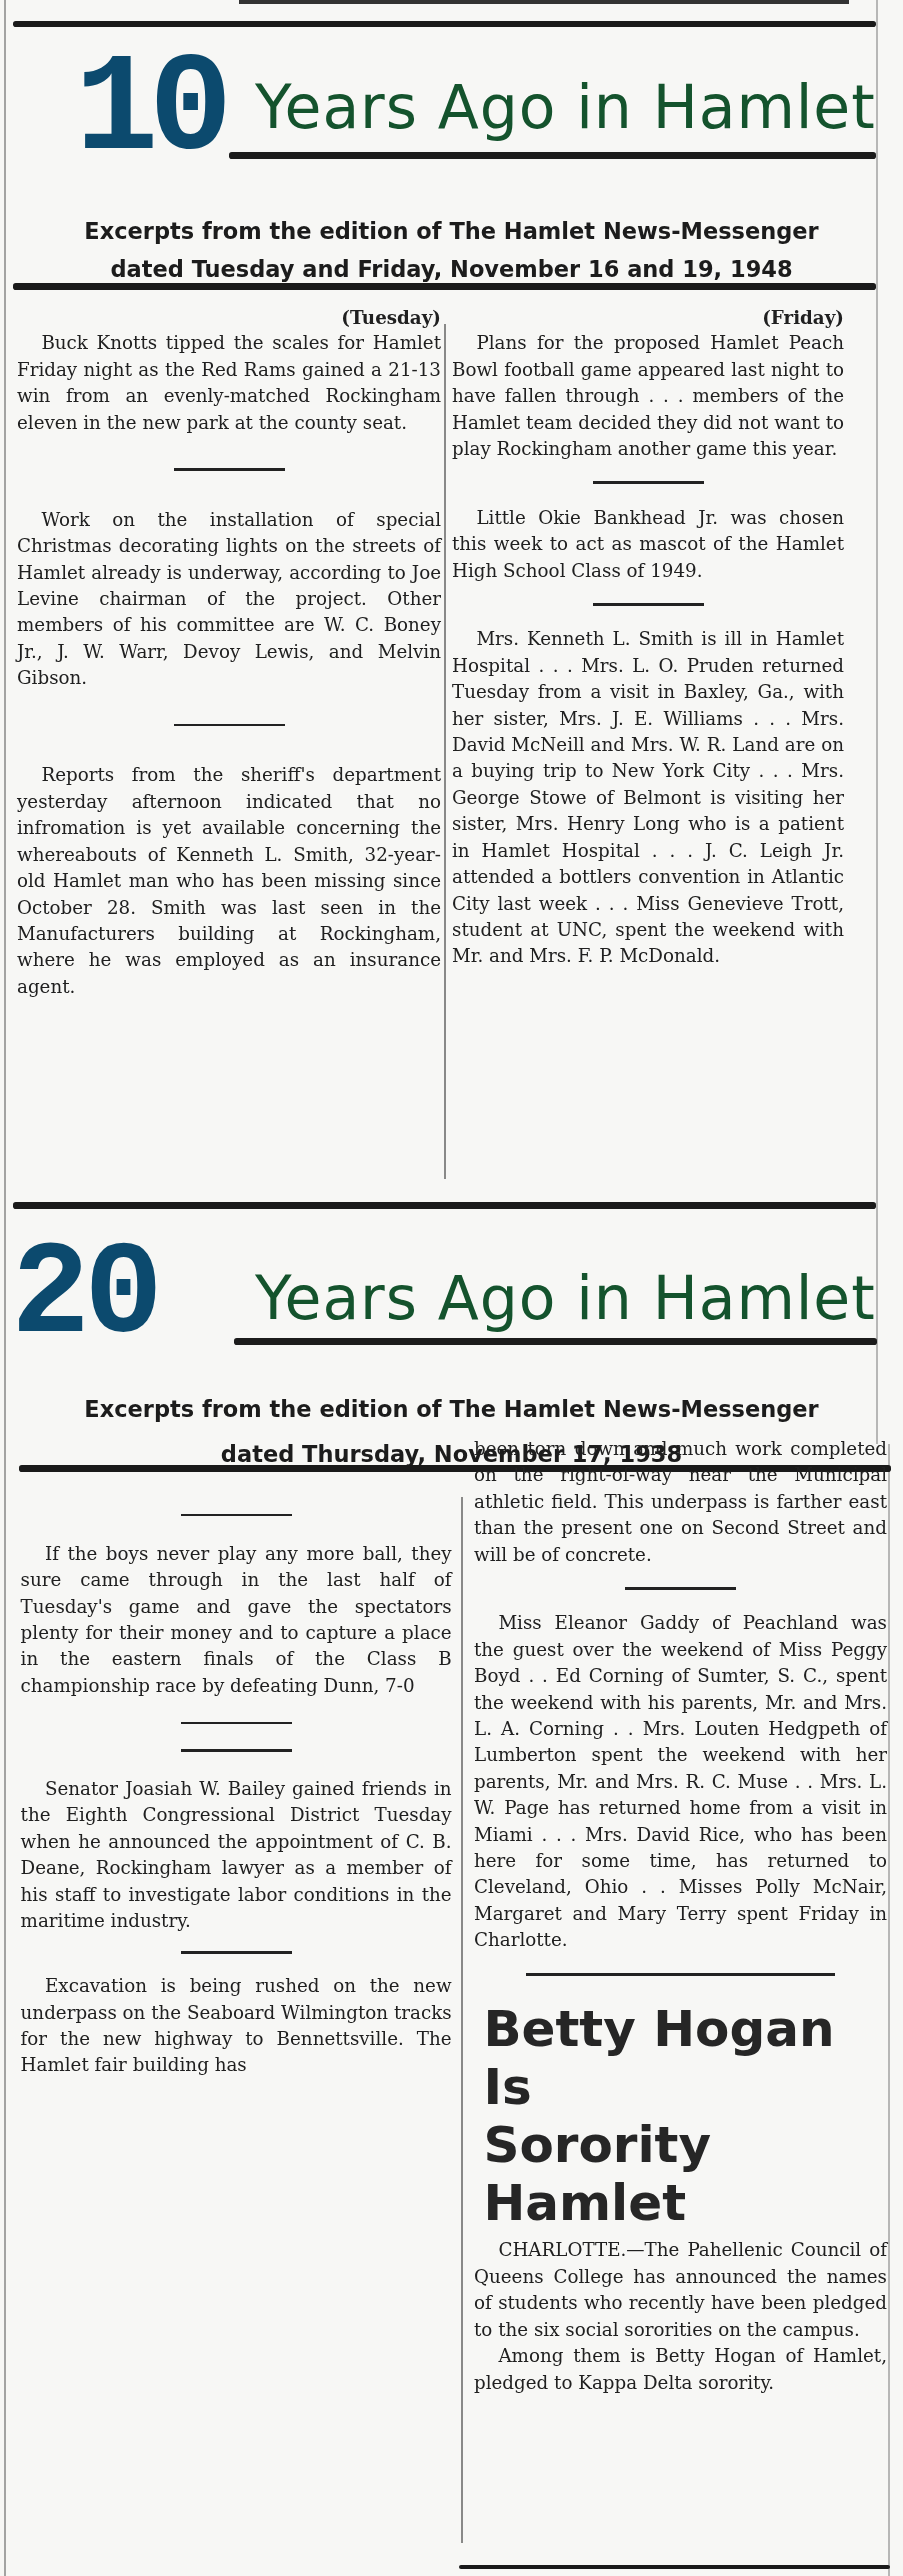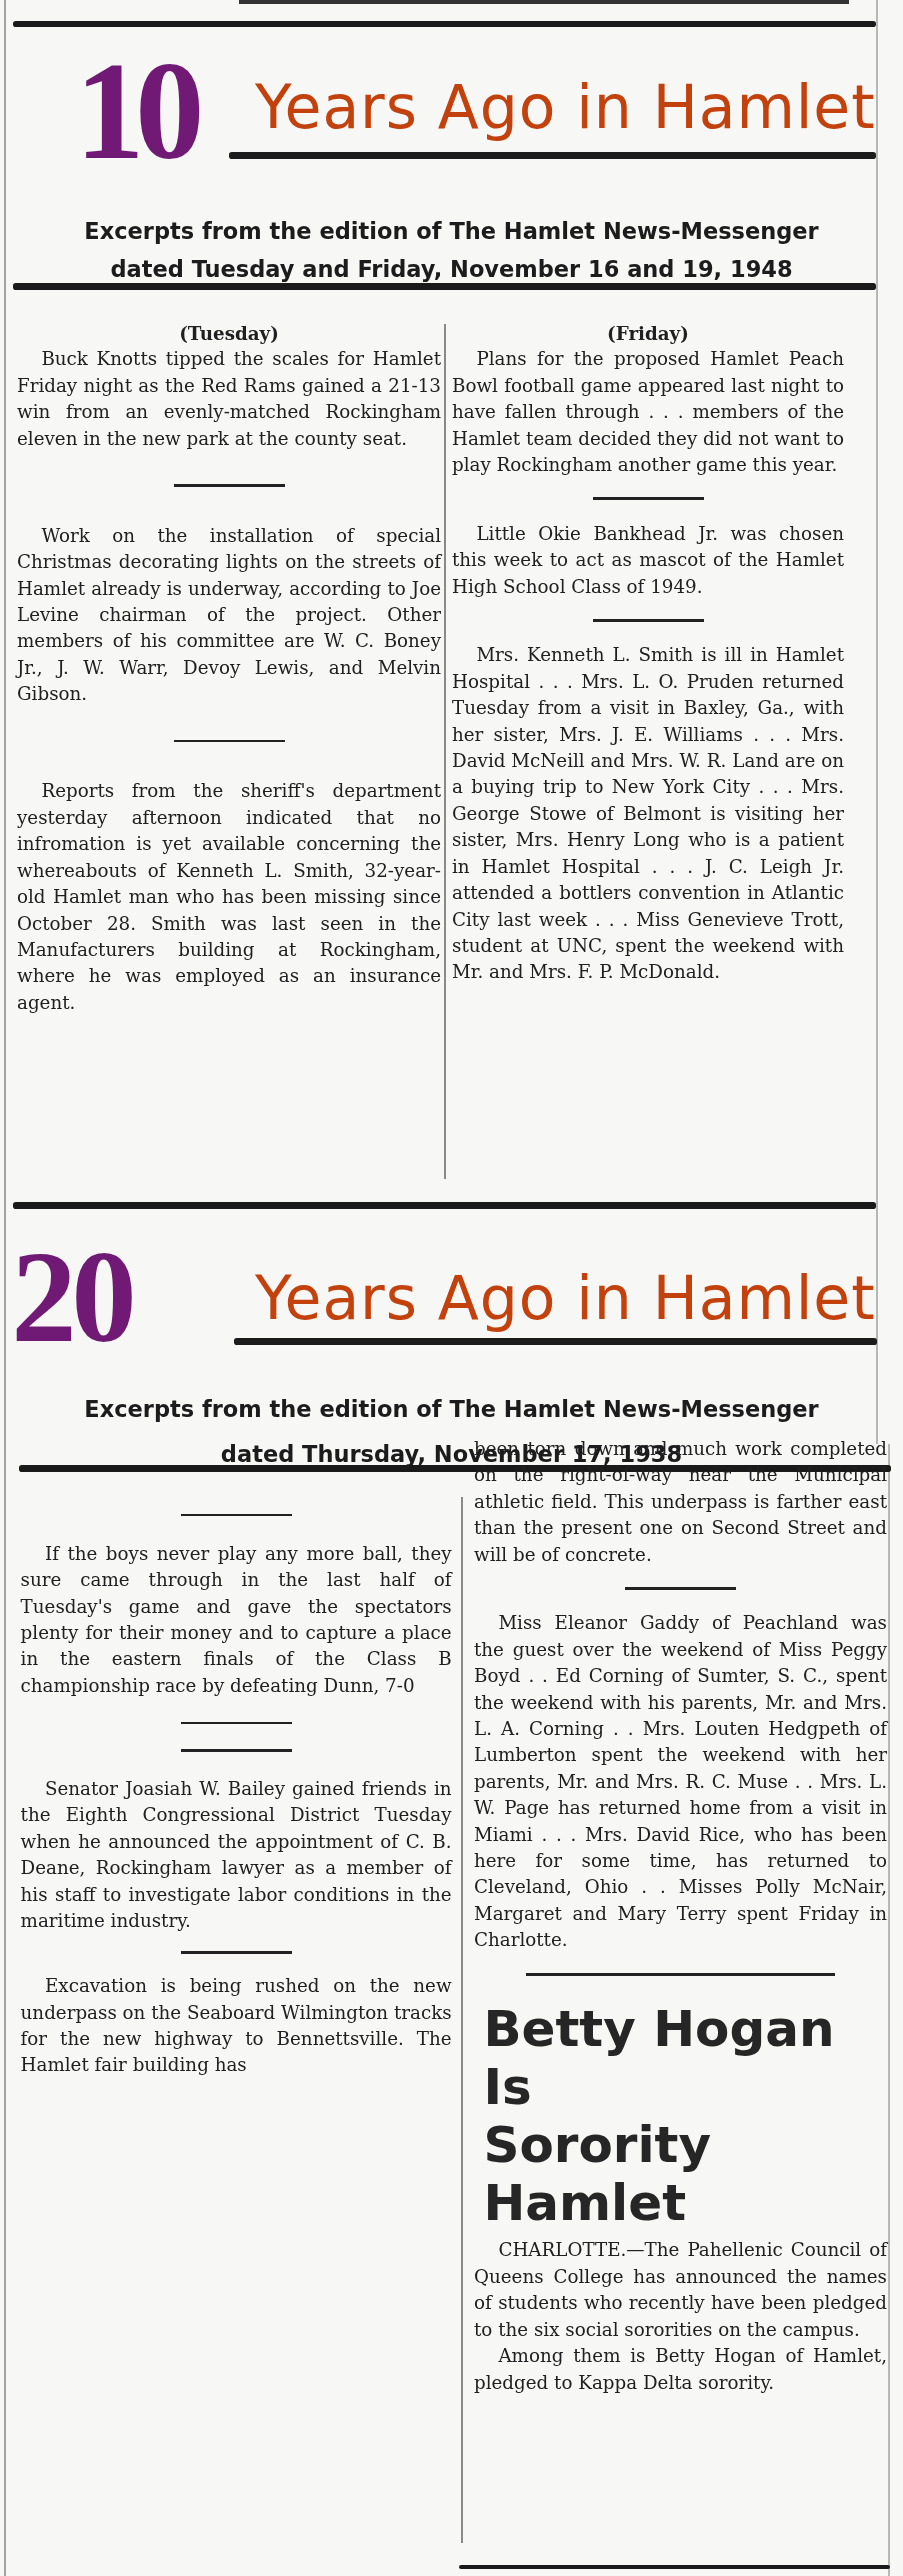--- a/index.html
+++ b/index.html
@@ -25,31 +25,31 @@
     position: absolute; left: 239px; top: 0; width: 610px; height: 3.8px; background: #333;
   }
   .rule-thick {
     position: absolute; height: 6.6px; background: #1a1a1a; border-radius: 2.8px;
   }
   .section { position: absolute; left: 0; width: 903px; }
 
   .masthead { position: relative; height: 164px; }
   .big-num {
     position: absolute;
-    font-family: Liberation Serif, serif;
+    font-family: Liberation Mono, monospace;
     font-weight: bold;
-    color: #701a75;
+    color: #0c4a6e;
     letter-spacing: -9.4px;
     line-height: 1;
   }
   .masthead-title {
     position: absolute;
     font-family: "DejaVu Sans", "Liberation Sans", sans-serif;
     font-weight: normal;
-    color: #c2410c;
+    color: #14532d;
     letter-spacing: 0.9px;
     line-height: 1;
   }
   .masthead-underline {
     position: absolute; height: 6.6px; background: #1c1c1c; border-radius: 2.8px;
   }
   .subtitle {
     position: absolute; width: 903px; left: 0; text-align: center;
     font-family: "DejaVu Sans", "Liberation Sans", sans-serif;
     font-weight: bold; font-size: 22.5px; line-height: 40px; color: #1c1c1c; margin-top: 20px;
@@ -58,23 +58,22 @@
   .col {
     position: absolute;
     font-size: 18.3px;
     line-height: 26.4px;
     text-align: justify;
     color: #202020;
   }
   .col p { text-indent: 24.4px; }
   .col p + p { margin-top: 0; }
   .day-label {
-    text-align: center; font-weight: bold; font-size: 18.3px; line-height: 24.4px;
+    text-align: right; font-weight: bold; font-size: 18.3px; line-height: 24.4px;
     text-indent: 0 !important;
-    margin-top: 16px;
   }
   .sep {
     width: 111px; height: 2.8px; background: #222; margin: 32px auto 36px auto;
   }
   .sep.short { margin: 19px auto 20.6px auto; }
   .col-divider {
     position: absolute; width: 1.9px; background: #5a5a5a; opacity: .7;
   }
   .headline {
     font-family: "DejaVu Sans", "Liberation Sans", sans-serif;

